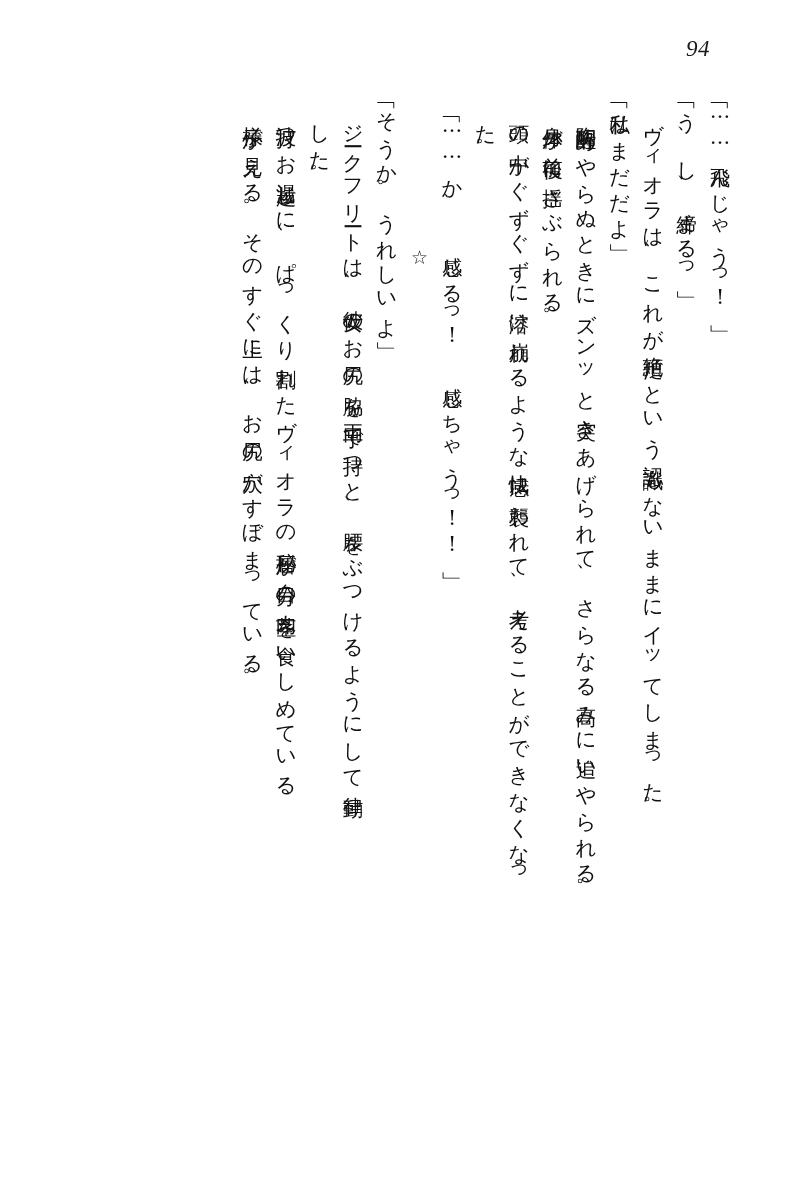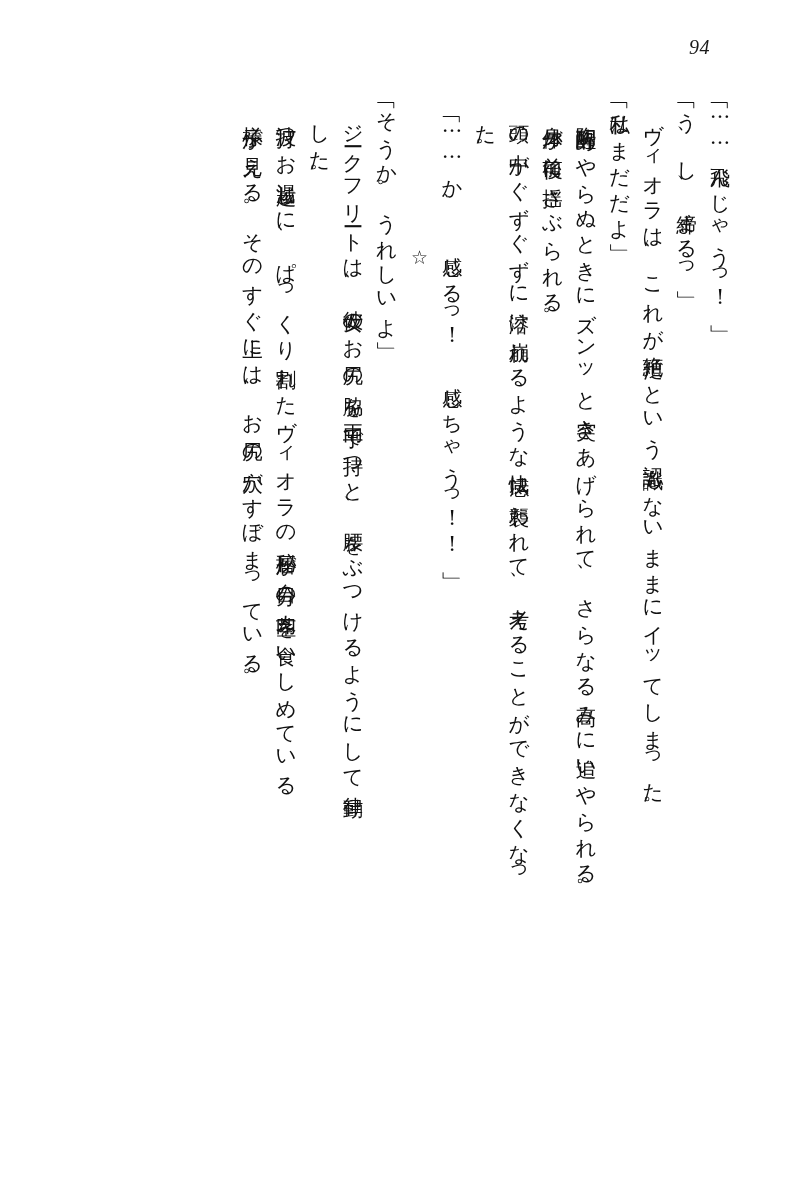--- a/index.html
+++ b/index.html
@@ -22,21 +22,21 @@
     background: #ffffff;
   }
 
   
   #page-number {
     position: absolute;
     top: 36px;
     right: 82px;
     font-family: "Liberation Serif", "DejaVu Serif", serif;
     font-style: italic;
-    font-size: 20px;
+    font-size: 23px;
     letter-spacing: 0.5px;
     color: #1a1a1a;
   }
 
   
   #text-block {
     position: absolute;
     top: 96px;
     right: 62px;
     left: 56px;

